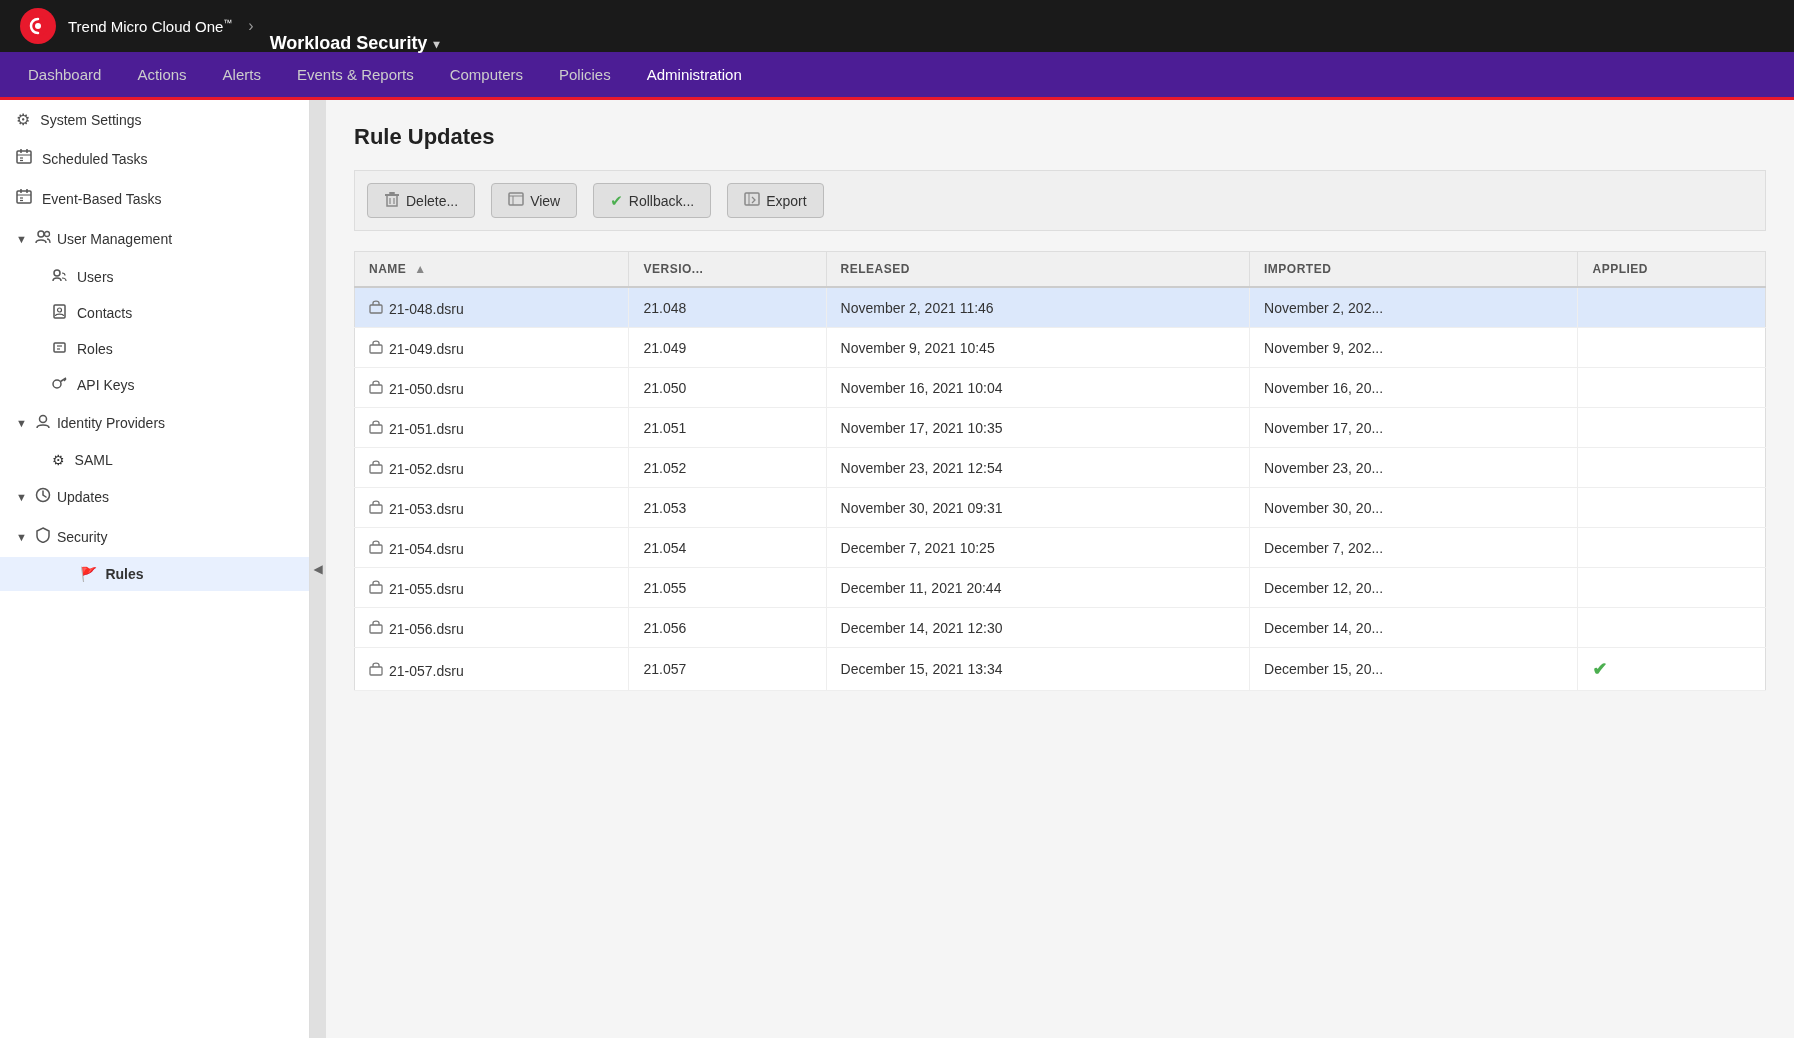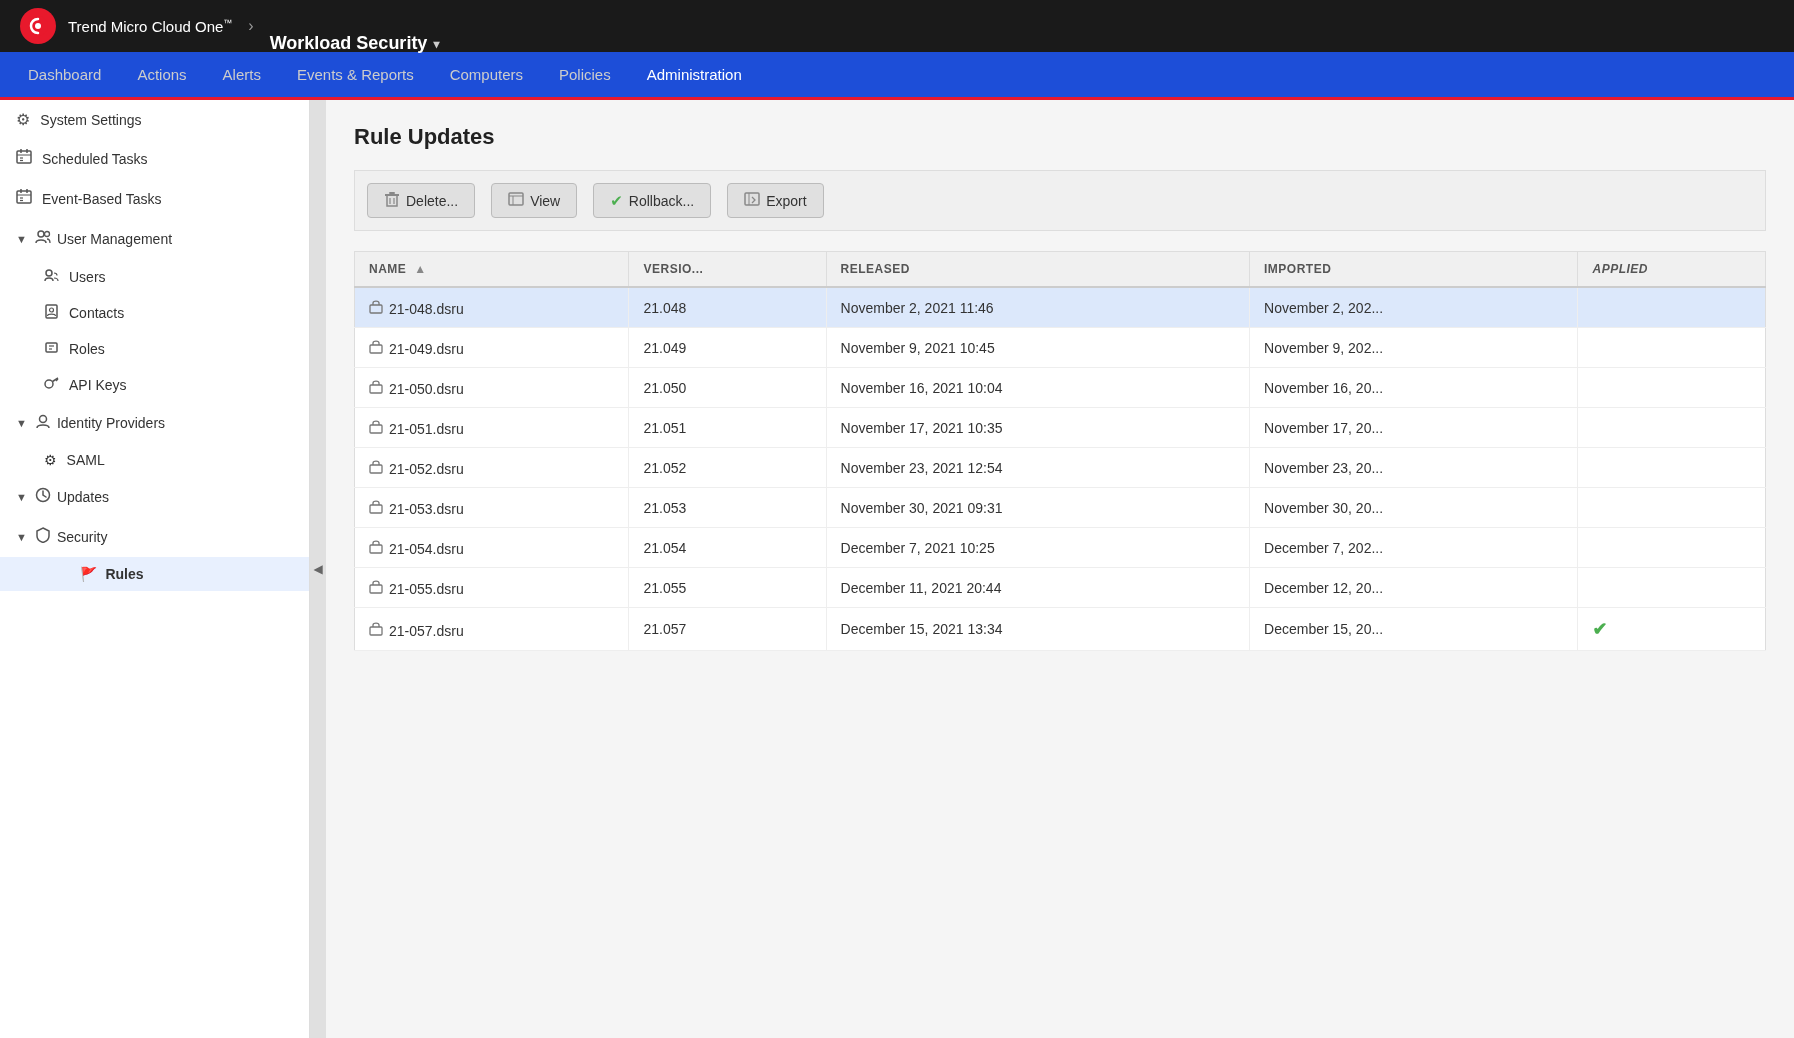--- a/index.html
+++ b/index.html
@@ -27,21 +27,21 @@
     }
     #top-bar .brand-name sup { font-size: 9px; }
     #top-bar .chevron { color: #999; font-size: 16px; margin: 0 4px; }
     #top-bar .product-name {
       font-size: 18px; font-weight: 600; color: #fff; display: flex; align-items: center; gap: 6px; margin-top: 35px;
     }
     #top-bar .product-name .caret { font-size: 12px; color: #ccc; }
 
     
     #nav-bar {
-      background: #1d4ed8;
+      background: #4c1d95;
       display: flex;
       align-items: stretch;
       padding: 0 10px;
       height: 48px;
       border-bottom: 3px solid #e8192c;
     }
     #nav-bar .nav-item {
       display: flex; align-items: center;
       padding: 0 18px;
       color: #ccc;
@@ -86,20 +86,21 @@
     .sidebar-group-header .caret { font-size: 11px; color: #555; margin-right: 2px; }
     .sidebar-group-header .icon { font-size: 16px; color: #555; }
 
     .sidebar-child {
       display: flex; align-items: center;
       padding: 9px 16px 9px 44px;
       cursor: pointer;
       color: #333;
       gap: 10px;
       font-size: 14px;
+      margin-left: 8px;
     }
 
     .sidebar-deep-child {
       display: flex; align-items: center;
       padding: 9px 16px 9px 80px;
       cursor: pointer;
       color: #333;
       gap: 8px;
       font-size: 14px;
       font-weight: 700;
@@ -168,21 +169,21 @@
       padding: 10px 14px;
       text-align: left;
       font-size: 12px;
       font-weight: 700;
       color: #555;
       letter-spacing: 0.5px;
       text-transform: uppercase;
       border-right: 1px solid #ddd;
       white-space: nowrap;
     }
-    .data-table thead th:last-child { border-right: none; font-style: italic; }
+    .data-table thead th:last-child { border-right: none; }
     .data-table thead th .sort-icon { margin-left: 4px; color: #888; }
     .data-table tbody tr {
       border-bottom: 1px solid #eee;
     }
     .data-table tbody tr.selected { background: #dce8fb; }
     .data-table tbody td {
       padding: 10px 14px;
       color: #333;
       font-size: 14px;
       border-right: 1px solid #eee;
@@ -493,20 +494,30 @@
                 </svg></span>21-055.dsru</td>
             <td>21.055</td>
             <td>December 11, 2021 20:44</td>
             <td>December 12, 20...</td>
             <td></td>
           </tr>
           <tr>
             <td><span class="row-icon"><svg width="14" height="16" viewBox="0 0 14 16">
                   <rect x="1" y="7" width="12" height="8" rx="1" fill="none" stroke="#777" stroke-width="1.3"></rect>
                   <path d="M4 7 L4 5 C4 2.5 10 2.5 10 5 L10 7" fill="none" stroke="#777" stroke-width="1.3"></path>
+                </svg></span>21-056.dsru</td>
+            <td>21.056</td>
+            <td>December 14, 2021 12:30</td>
+            <td>December 14, 20...</td>
+            <td></td>
+          </tr>
+          <tr>
+            <td><span class="row-icon"><svg width="14" height="16" viewBox="0 0 14 16">
+                  <rect x="1" y="7" width="12" height="8" rx="1" fill="none" stroke="#777" stroke-width="1.3"></rect>
+                  <path d="M4 7 L4 5 C4 2.5 10 2.5 10 5 L10 7" fill="none" stroke="#777" stroke-width="1.3"></path>
                 </svg></span>21-057.dsru</td>
             <td>21.057</td>
             <td>December 15, 2021 13:34</td>
             <td>December 15, 20...</td>
             <td><span class="applied-check">✔</span></td>
           </tr>
         </tbody>
     </table>
 
   </div>

